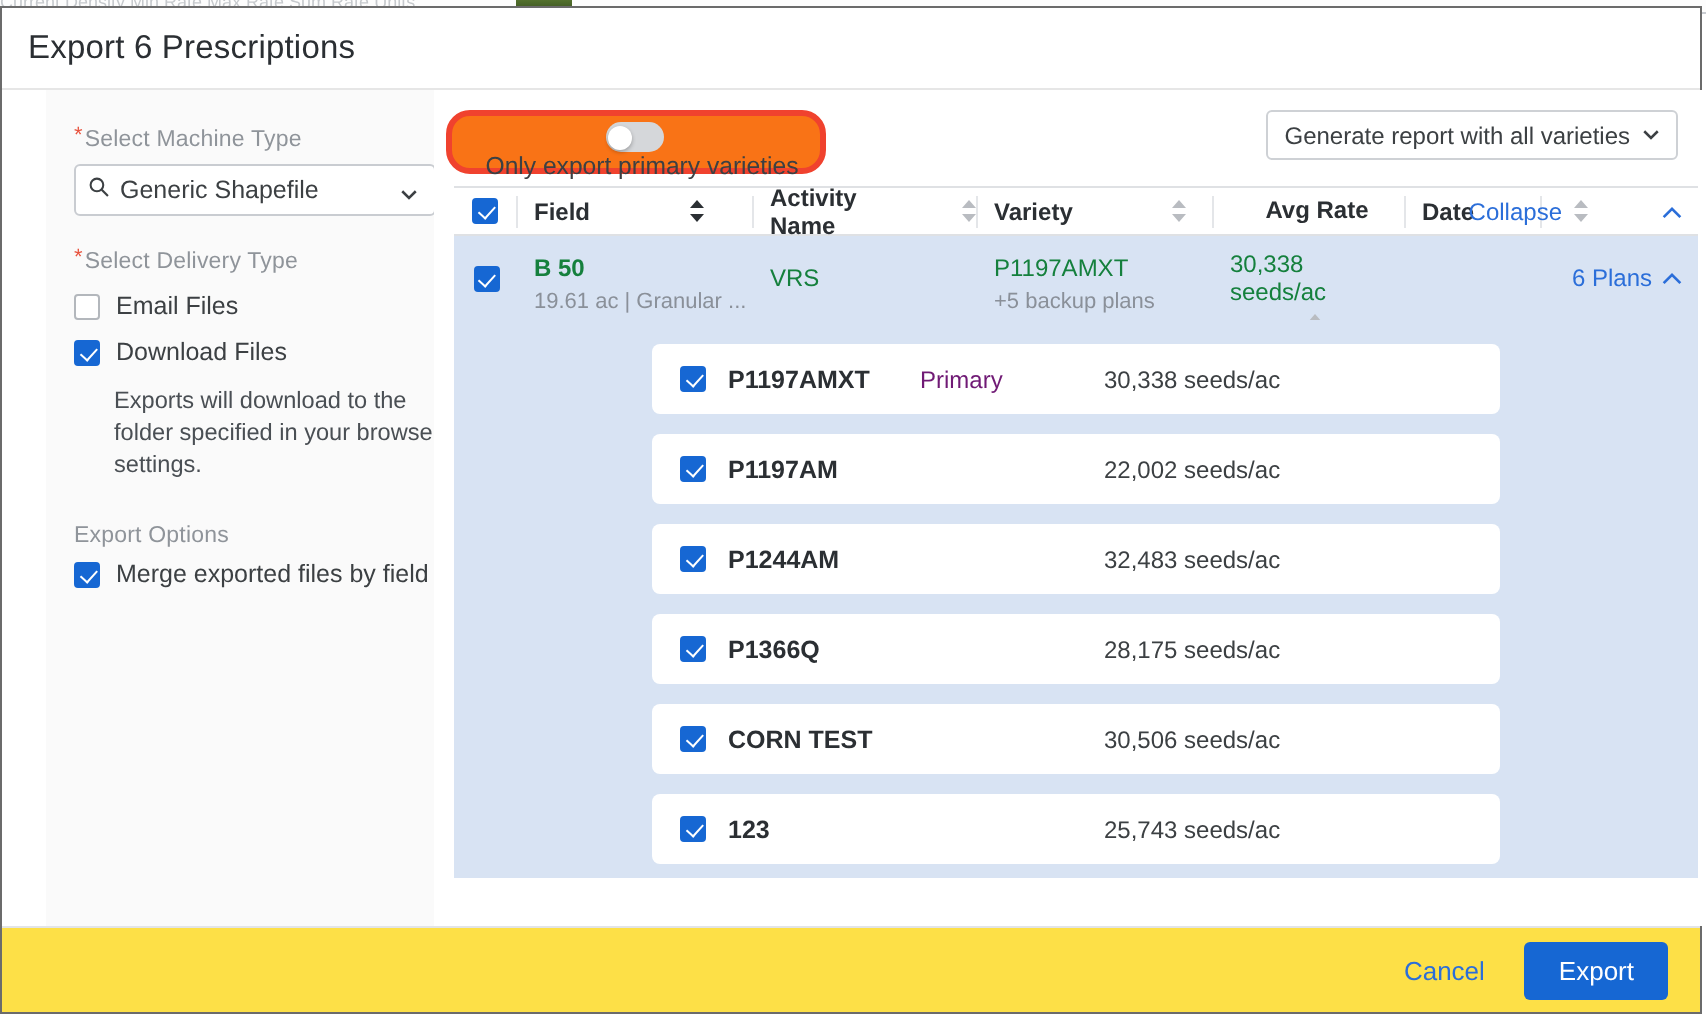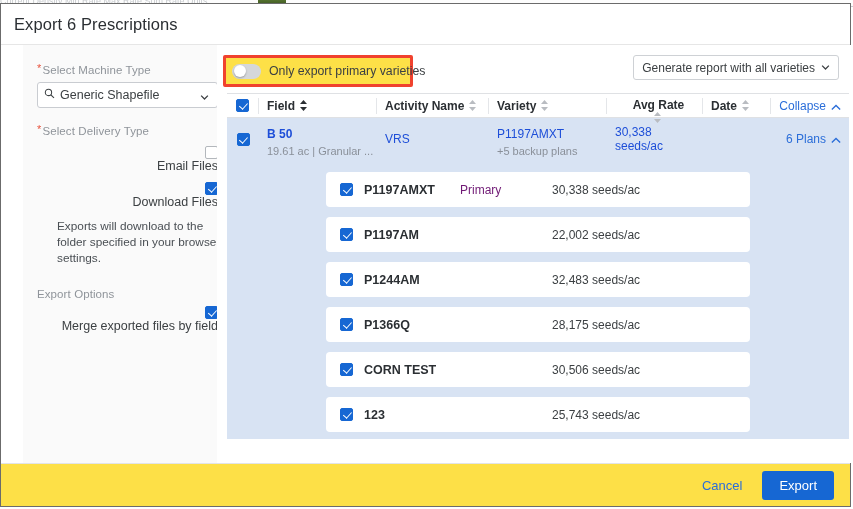--- a/index.html
+++ b/index.html
@@ -119,23 +119,22 @@
     position: absolute;
     right: 8px;
     top: 50%;
     margin-top: -4px;
     width: 9px; height: 9px;
   }
   #delivery-label { margin-top: 15px; }
 
   .check-row {
     display: flex;
-    align-items: flex-end;
+    align-items: center;
     margin-top: 9px;
-    flex-direction: column;
   }
   .check-row .cb-label {
     margin-left: 8px;
     font-size: 12.5px;
     color: #3c4043;
   }
   .cbox {
     width: 13px; height: 13px;
     border: 1px solid #b3b7bc;
     border-radius: 2px;
@@ -178,27 +177,28 @@
   
   #top-controls {
     position: relative;
     height: 48px;
   }
   #toggle-wrap {
     position: absolute;
     left: 6px; top: 10px;
     display: flex;
     align-items: center;
-    background: #fde047;
+    background: #f97316;
     padding: 3px 8px 3px 6px;
     border: 3px solid #f0422e;
-    border-radius: 2px;
+    border-radius: 12px;
     box-sizing: border-box;
     width: 190px;
     height: 32px;
+    flex-direction: column;
   }
   .switch {
     width: 29px; height: 15px;
     border-radius: 8px;
     background: #d5d7da;
     position: relative;
     flex: 0 0 auto;
   }
   .switch .knob {
     position: absolute;
@@ -255,21 +255,21 @@
   }
   .col { box-sizing: border-box; display: flex; align-items: center; }
   .col-check  { width: 32px; justify-content: center; }
   .col-field  { width: 118px; }
   .col-act    { width: 112px; }
   .col-var    { width: 118px; }
   .col-rate   { width: 96px; flex-direction: column; }
   .col-date   { width: 68px; }
   .col-coll   { width: 78px; justify-content: flex-end; padding-right: 8px; }
 
-  #table-header .col { border-right: 1px solid #e4e6e9; height: 16px; }
+  #table-header .col { border-right: 1px solid #e4e6e9; height: 16px; gap: 45px; }
   #table-header .col-coll { border-right: none; }
   #table-header .hdr-text {
     font-size: 12px;
     font-weight: bold;
     color: #2b2f33;
     padding-left: 8px;
   }
   .sorter {
     display: inline-block;
     margin-left: 5px;
@@ -278,21 +278,21 @@
   .sorter svg { display: block; }
 
   .link-blue {
     color: #2b6ed9;
     font-size: 12px;
   }
   .chev-up { margin-left: 5px; vertical-align: 1px; }
 
   #table-row-main .cell-main {
     font-size: 12px;
-    color: #1d4ed8;
+    color: #15803d;
     padding-left: 8px;
     line-height: 14px;
   }
   #table-row-main .cell-bold { font-weight: bold; }
   #table-row-main .cell-sub {
     font-size: 11px;
     color: #8a9099;
     margin-top: 3px;
   }
   #table-row-main .cell-norm { font-weight: normal; }

